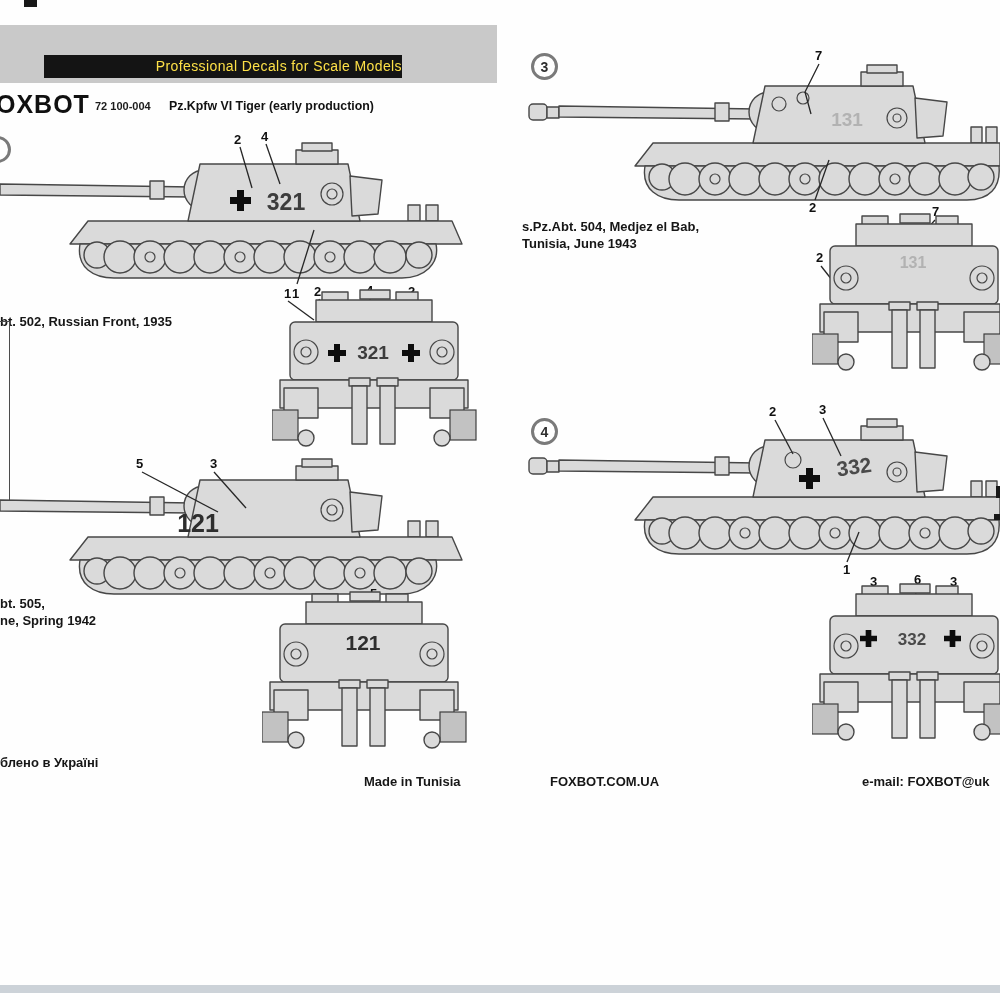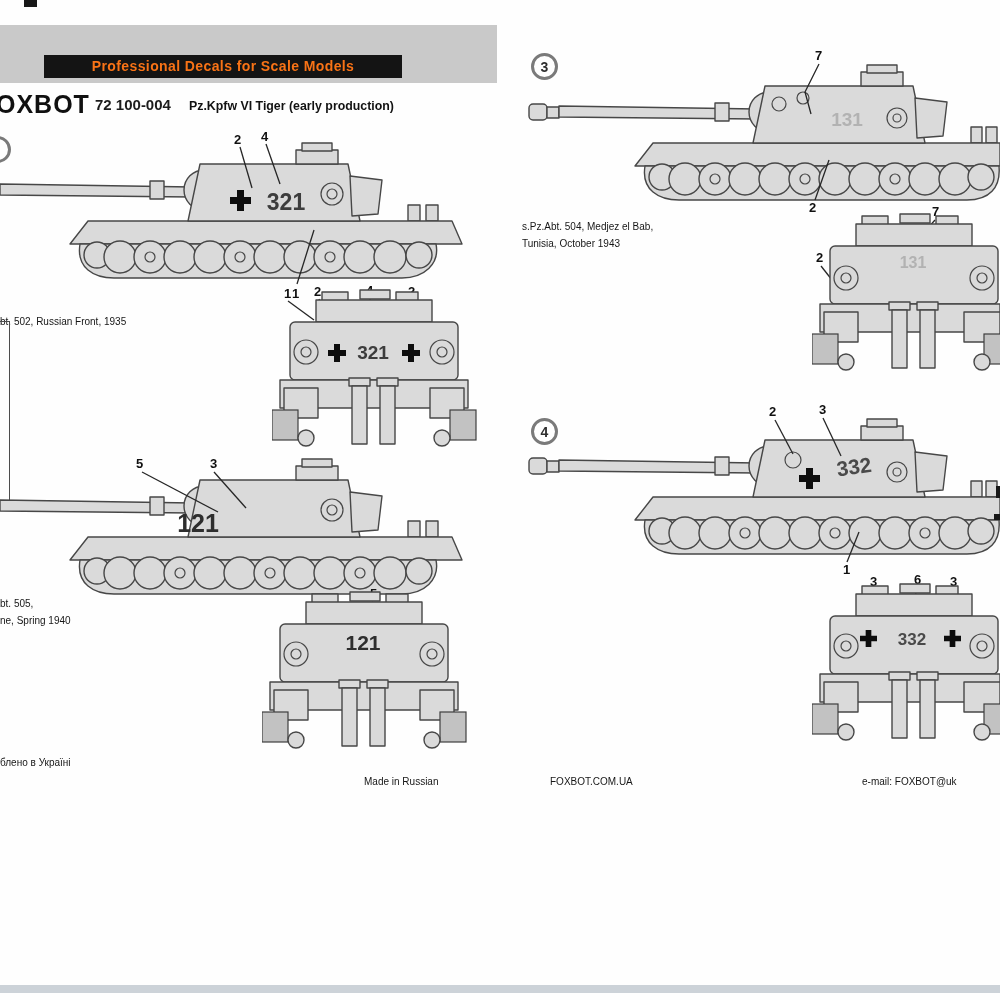--- a/index.html
+++ b/index.html
@@ -1,25 +1,25 @@
 <!DOCTYPE html>
 <html><head>
 <meta charset="utf-8">
 <style>
   html,body{margin:0;padding:0;background:#ffffff;}
   body{width:1000px;height:1000px;overflow:hidden;font-family:"Liberation Sans",sans-serif;}
   .scan{position:relative;width:1000px;height:1000px;background:#fefefe;overflow:hidden;filter:blur(0.35px);}
   .abs{position:absolute;}
   .gray-band{background:#c9c9c9;}
-  .title-bar{background:#141414;color:#f97316;font-weight:bold;font-size:14px;text-align:center;line-height:23px;letter-spacing:.4px;}
+  .title-bar{background:#141414;color:#fde047;font-weight:normal;font-size:14px;text-align:right;line-height:23px;letter-spacing:.4px;}
   .brand{font-weight:bold;font-size:25px;letter-spacing:1px;color:#101010;}
   .prod-line{white-space:nowrap;}
-  .code{font-size:15px;font-weight:bold;color:#1c1c1c;margin-right:14px;}
+  .code{font-size:11px;font-weight:bold;color:#1c1c1c;margin-right:14px;}
   .pname{font-size:13px;font-weight:bold;color:#121212;display:inline-block;transform:scaleX(.95);transform-origin:left;}
-  .caption{font-weight:normal;font-size:10px;color:#161616;white-space:nowrap;line-height:17px;}
+  .caption{font-weight:bold;font-size:13px;color:#161616;white-space:nowrap;line-height:17px;}
   .marker{width:27px;height:27px;border:3px solid #7a7a7a;border-radius:50%;display:flex;align-items:center;justify-content:center;font-weight:bold;font-size:14px;color:#2e2e2e;box-sizing:border-box;background:transparent;}
   .edge-box{border:1.5px solid #4c4c4c;background:transparent;}
   .black-mark{background:#181818;}
   .bottom-strip{background:#ccd2d8;}
   svg text{font-family:"Liberation Sans",sans-serif;font-weight:bold;}
   .ln{fill:#dadada;stroke:#474747;stroke-width:1.4;stroke-linejoin:round;}
   .ln2{fill:none;stroke:#474747;stroke-width:1.2;}
   .dkf{fill:#c2c2c2;stroke:#3e3e3e;stroke-width:1.2;}
   .num{fill:#3d3d3d;}
   .num-faint{fill:#b2b2b2;}
@@ -196,21 +196,21 @@
       <line class="leader" x1="142" y1="30" x2="218" y2="70"></line>
     </g>
     <g>
       <text class="callout-n" x="210" y="26">3</text>
       <line class="leader" x1="214" y1="30" x2="246" y2="66"></line>
     </g>
   </svg>
 
   <div class="abs caption" style="left:0;top:595px">
     <div>bt. 505,</div>
-    <div>ne, Spring 1940</div>
+    <div>ne, Spring 1942</div>
   </div>
 
   <svg class="abs" style="left:262px;top:582px" width="205" height="186" viewBox="0 0 205 186">
     <g>
       <text class="callout-n" x="108" y="16">5</text>
       <line class="leader" x1="111" y1="20" x2="92" y2="40"></line>
     </g>
     <g>
       <rect class="ln" x="50" y="12" width="26" height="9"></rect>
         <rect class="ln" x="88" y="10" width="30" height="9"></rect>
@@ -289,21 +289,21 @@
       <polyline class="leader" points="294,16 280,44 286,66"></polyline>
     </g>
     <g>
       <text class="callout-n" x="284" y="164">2</text>
       <line class="leader" x1="290" y1="152" x2="304" y2="112"></line>
     </g>
   </svg>
 
   <div class="abs caption" style="left:522px;top:218px">
     <div>s.Pz.Abt. 504, Medjez el Bab,</div>
-    <div>Tunisia, October 1943</div>
+    <div>Tunisia, June 1943</div>
   </div>
 
   <svg class="abs" style="left:812px;top:204px" width="188" height="190" viewBox="0 0 188 190">
     <g>
       <text class="callout-n" x="120" y="12">7</text>
       <line class="leader" x1="123" y1="16" x2="100" y2="42"></line>
     </g>
     <g>
       <text class="callout-n" x="4" y="58">2</text>
       <line class="leader" x1="9" y1="62" x2="50" y2="114"></line>
@@ -438,19 +438,19 @@
         <rect class="dkf" x="172" y="130" width="30" height="30"></rect>
       <circle class="ln" cx="34" cy="158" r="8"></circle>
         <circle class="ln" cx="170" cy="158" r="8"></circle>
     </g>
   </svg>
 
   <div class="abs black-mark" style="left:996px;top:486px;width:4px;height:12px"></div>
   <div class="abs black-mark" style="left:994px;top:514px;width:6px;height:6px"></div>
 
   <div class="abs caption" style="left:0;top:754px">блено в Українi</div>
-  <div class="abs caption" style="left:364px;top:773px">Made in Russian</div>
+  <div class="abs caption" style="left:364px;top:773px">Made in Tunisia</div>
   <div class="abs caption" style="left:550px;top:773px">FOXBOT.COM.UA</div>
   <div class="abs caption" style="left:862px;top:773px;width:150px;overflow:hidden">e-mail: FOXBOT@uk</div>
 
   <div class="abs bottom-strip" style="left:0;top:985px;width:1000px;height:8px"></div>
 
 </div>
 
 </body></html>

